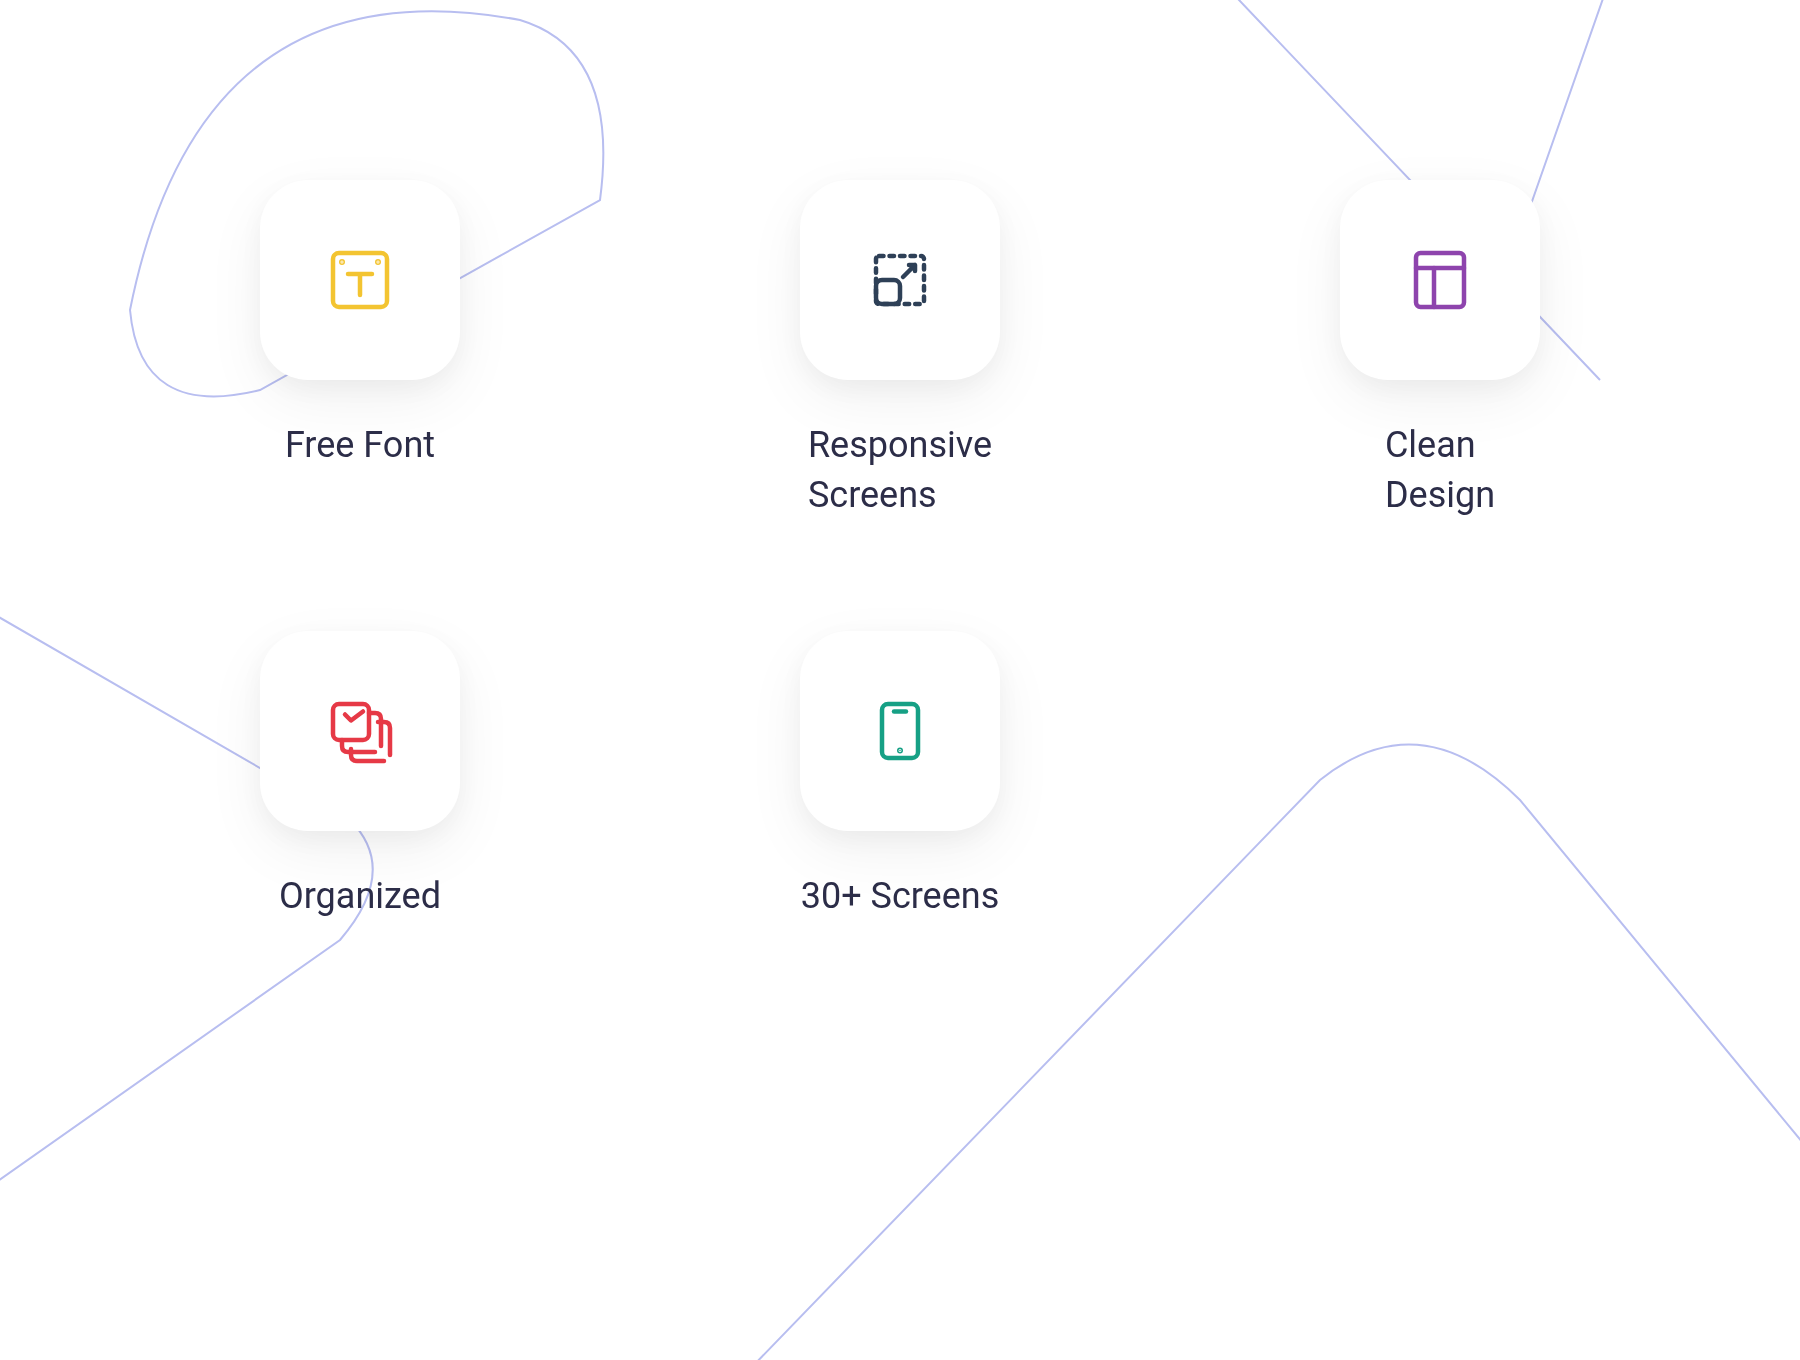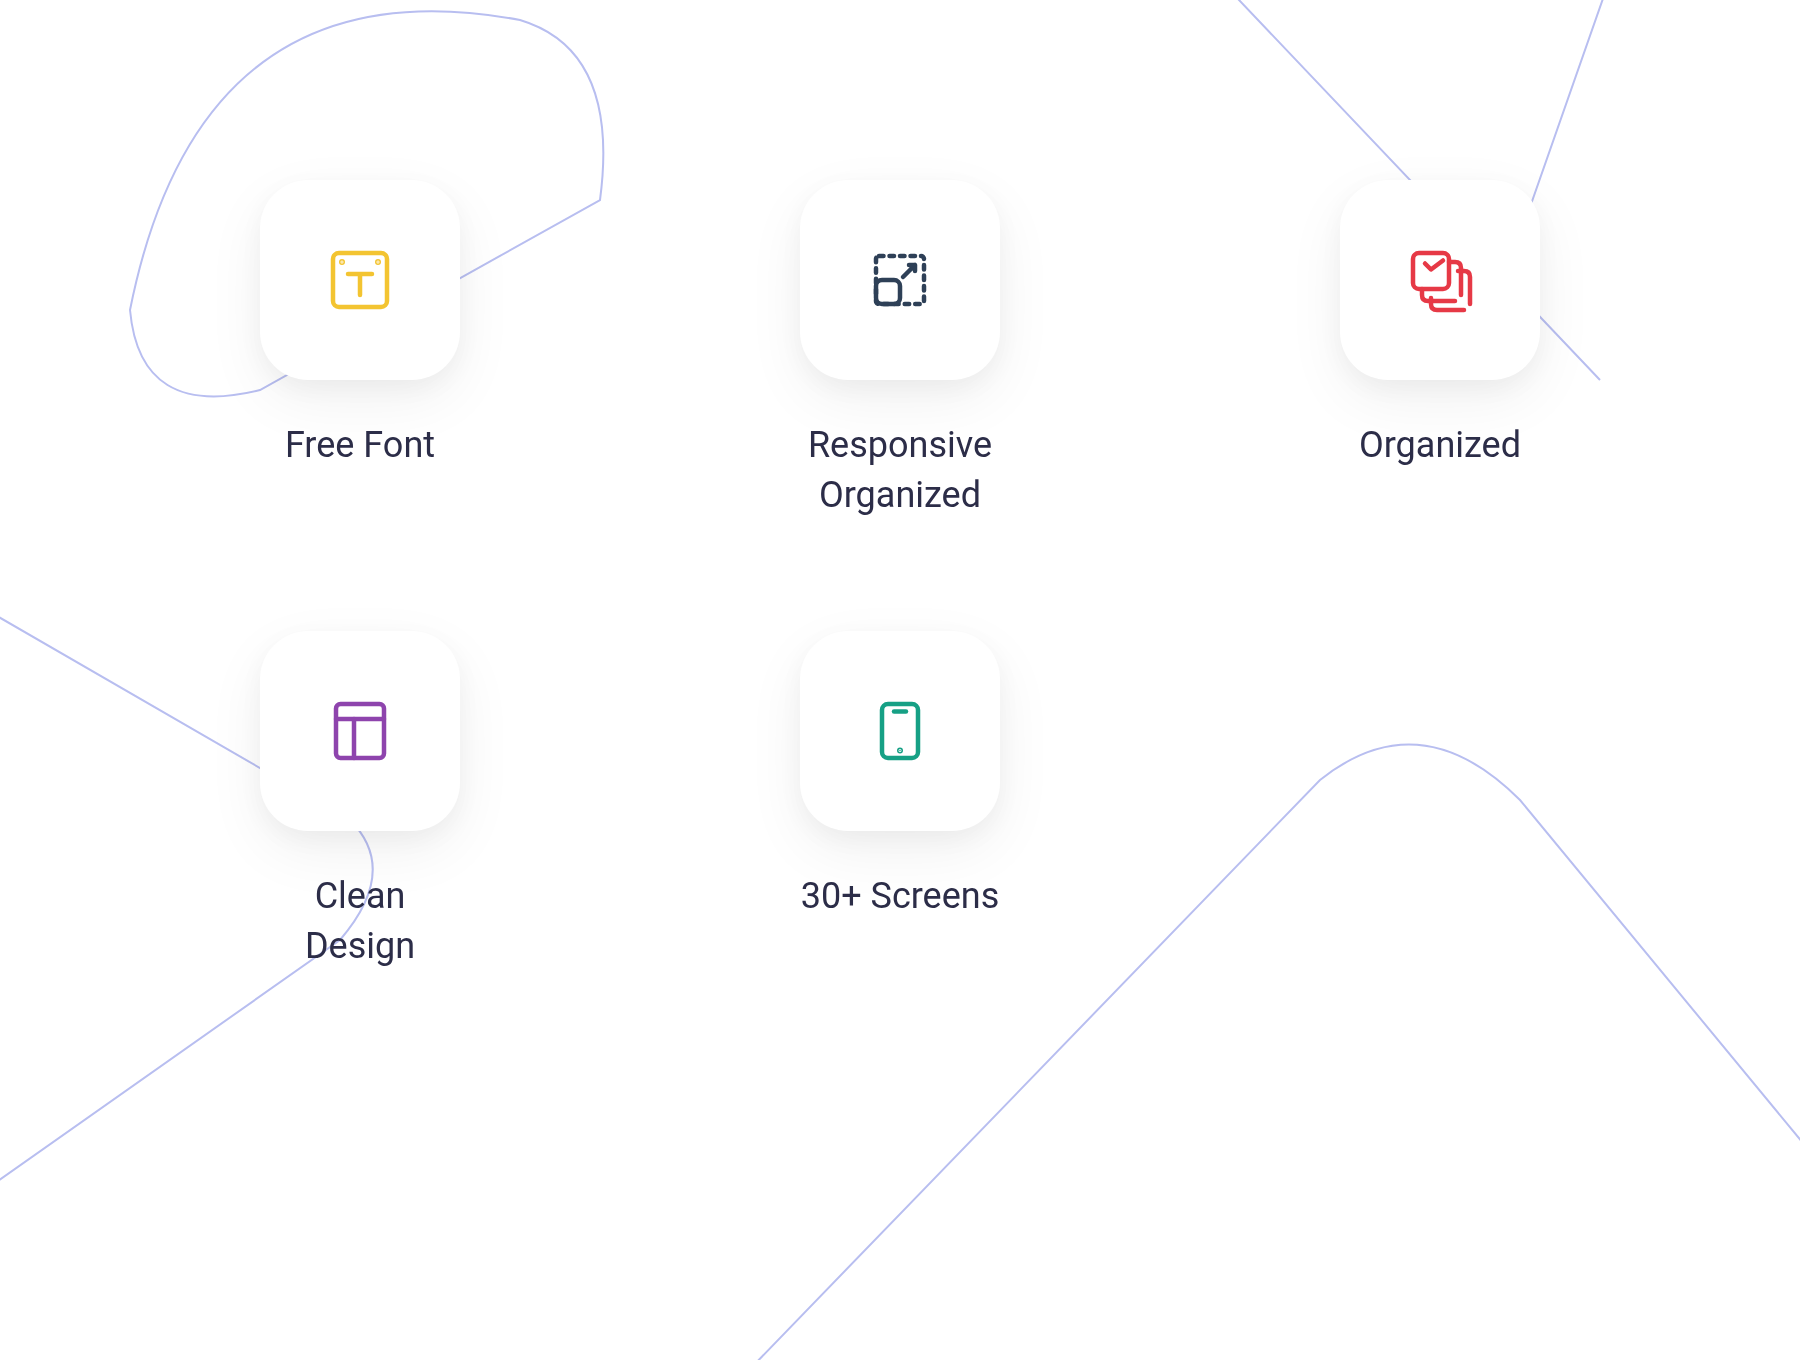--- a/index.html
+++ b/index.html
@@ -52,21 +52,20 @@
       display: flex;
       align-items: center;
       justify-content: center;
       box-shadow: 0 20px 60px rgba(0, 0, 0, 0.06), 0 8px 24px rgba(0, 0, 0, 0.04);
     }
     
     .feature-label {
       font-size: 36px;
       color: #2c2d48;
       font-weight: 400;
-      text-align: center;
       line-height: 1.4;
       white-space: pre-line;
     }
     
     .icon-svg {
       width: 72px;
       height: 72px;
     }
   </style>
 </head>
@@ -95,47 +94,47 @@
 
   <div class="feature-item">
     <div class="icon-card">
       <svg class="icon-svg" viewBox="0 0 48 48" fill="none" stroke="#2e4057" stroke-width="3" stroke-linecap="round" stroke-linejoin="round">
         <rect x="8" y="8" width="32" height="32" rx="2" stroke-dasharray="3 4"></rect>
         <rect x="8" y="24" width="16" height="16" rx="4" stroke-dasharray="0"></rect>
         <path d="M 26 22 L 34 14 M 30 14 L 34 14 L 34 18" stroke-dasharray="0"></path>
       </svg>
     </div>
     <div class="feature-label">Responsive
-Organized</div>
+Screens</div>
+  </div>
+
+  <div class="feature-item">
+    <div class="icon-card">
+      <svg class="icon-svg" viewBox="0 0 48 48" fill="none" stroke="#8e44ad" stroke-width="3" stroke-linecap="round" stroke-linejoin="round">
+        <rect x="8" y="6" width="32" height="36" rx="3"></rect>
+        <line x1="8" y1="16" x2="40" y2="16"></line>
+        <line x1="20" y1="16" x2="20" y2="42"></line>
+      </svg>
+    </div>
+    <div class="feature-label">Clean
+Design</div>
   </div>
 
   <div class="feature-item">
     <div class="icon-card">
       <svg class="icon-svg" viewBox="0 0 48 48" fill="none" stroke="#e63946" stroke-width="3" stroke-linecap="round" stroke-linejoin="round">
         <rect x="6" y="6" width="24" height="24" rx="4"></rect>
         <path d="M 14 13 L 18 17 L 26 11"></path>
         <path d="M 30 12 L 34 12 Q 38 12 38 16 L 38 34"></path>
         <path d="M 12 30 L 12 34 Q 12 38 16 38 L 34 38"></path>
         <path d="M 36 18 L 40 18 Q 44 18 44 22 L 44 40"></path>
         <path d="M 18 36 L 18 40 Q 18 44 22 44 L 40 44"></path>
       </svg>
     </div>
     <div class="feature-label">Organized</div>
-  </div>
-
-  <div class="feature-item">
-    <div class="icon-card">
-      <svg class="icon-svg" viewBox="0 0 48 48" fill="none" stroke="#8e44ad" stroke-width="3" stroke-linecap="round" stroke-linejoin="round">
-        <rect x="8" y="6" width="32" height="36" rx="3"></rect>
-        <line x1="8" y1="16" x2="40" y2="16"></line>
-        <line x1="20" y1="16" x2="20" y2="42"></line>
-      </svg>
-    </div>
-    <div class="feature-label">Clean
-Design</div>
   </div>
 
 
   <div class="feature-item">
     <div class="icon-card">
       <svg class="icon-svg" viewBox="0 0 48 48" fill="none" stroke="#16a085" stroke-width="3" stroke-linecap="round" stroke-linejoin="round">
         <rect x="12" y="6" width="24" height="36" rx="4"></rect>
         <line x1="20" y1="11" x2="28" y2="11"></line>
         <circle cx="24" cy="37" r="0.5" fill="#16a085"></circle>
       </svg>

